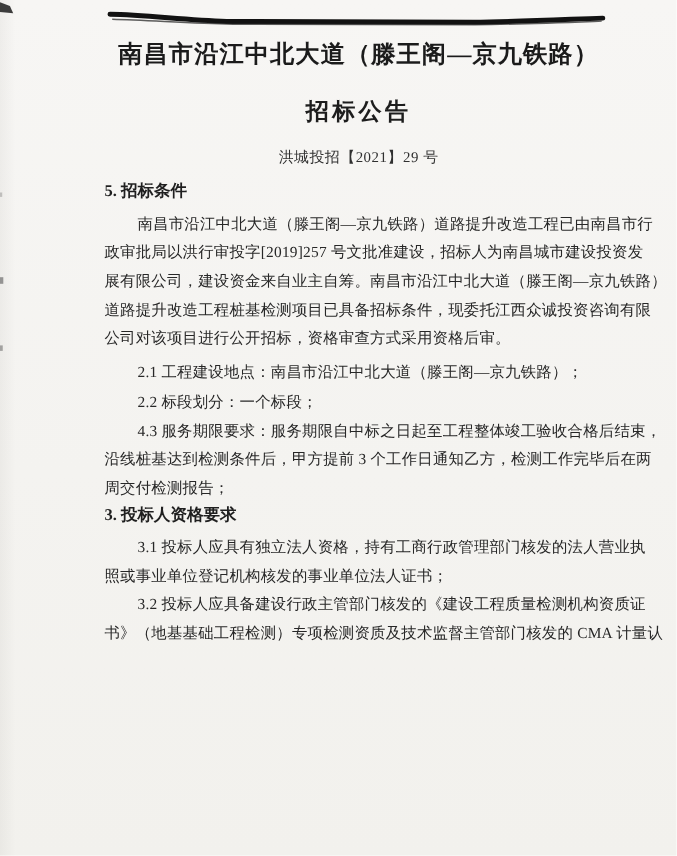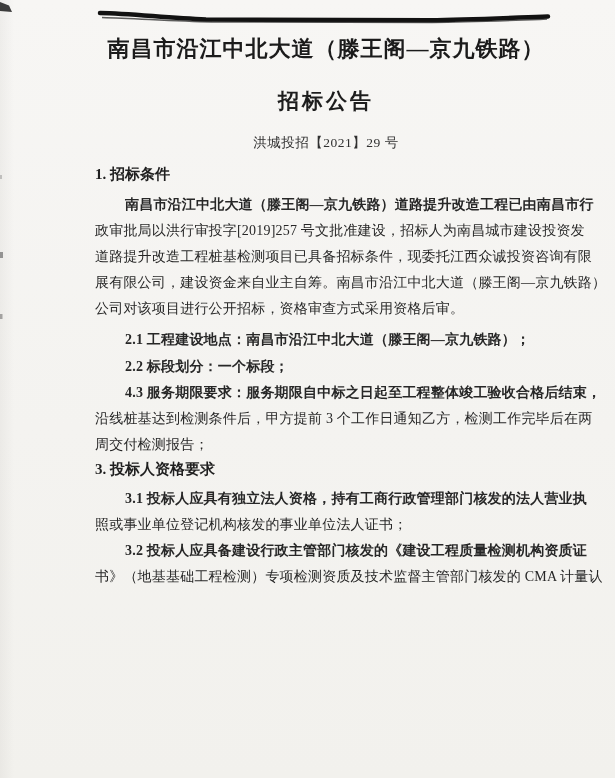--- a/index.html
+++ b/index.html
@@ -85,21 +85,21 @@
   .para-2-4 { margin-top: 0; }
   .para-3-1 { margin-top: 6px; }
   .para-3-2 { margin-top: 0; }
   .line {
     font-size: 14px;
     line-height: 26px;
     letter-spacing: 0.2px;
     color: #272727;
     white-space: nowrap;
   }
-  .line.indent { text-indent: 30px; font-weight: bold; }
+  .line.indent { text-indent: 30px; }
 </style>
 </head>
 <body>
 
 <div class="page">
 
   <svg class="scan-artifacts" viewBox="0 0 615 778" xmlns="http://www.w3.org/2000/svg" aria-hidden="true">
 
     <path d="M 100 13 C 132 13.5 166 18 206 19.5 L 430 20.2 C 466 19.8 506 18 548 16.5" fill="none" stroke="#121212" stroke-width="4.5" stroke-linecap="round"></path>
     <path d="M 102 17.5 C 136 18.5 172 21 212 22 L 432 22.5 C 470 22.2 510 20.6 547 19.2" fill="none" stroke="#2a2a2a" stroke-width="1.3" opacity="0.75"></path>
@@ -114,26 +114,26 @@
 
   <div class="content">
 
     <div class="doc-title first">南昌市沿江中北大道（滕王阁—京九铁路）</div>
 
     <div class="announce-title">招标公告</div>
 
     <div class="doc-number">洪城投招【2021】29 号</div>
 
     <div>
-      <div class="section-heading sec1-heading">1. 招标条件</div>
+      <div class="section-heading sec1-heading">5. 招标条件</div>
       <div class="paragraph para-1">
         <div class="line indent">南昌市沿江中北大道（滕王阁—京九铁路）道路提升改造工程已由南昌市行</div>
         <div class="line">政审批局以洪行审投字[2019]257 号文批准建设，招标人为南昌城市建设投资发</div>
+        <div class="line">展有限公司，建设资金来自业主自筹。南昌市沿江中北大道（滕王阁—京九铁路）</div>
         <div class="line">道路提升改造工程桩基检测项目已具备招标条件，现委托江西众诚投资咨询有限</div>
-        <div class="line">展有限公司，建设资金来自业主自筹。南昌市沿江中北大道（滕王阁—京九铁路）</div>
         <div class="line">公司对该项目进行公开招标，资格审查方式采用资格后审。</div>
       </div>
     </div>
 
     <div>
       <div class="paragraph para-2-1">
         <div class="line indent">2.1 工程建设地点：南昌市沿江中北大道（滕王阁—京九铁路）；</div>
       </div>
       <div class="paragraph para-2-2">
         <div class="line indent">2.2 标段划分：一个标段；</div>

